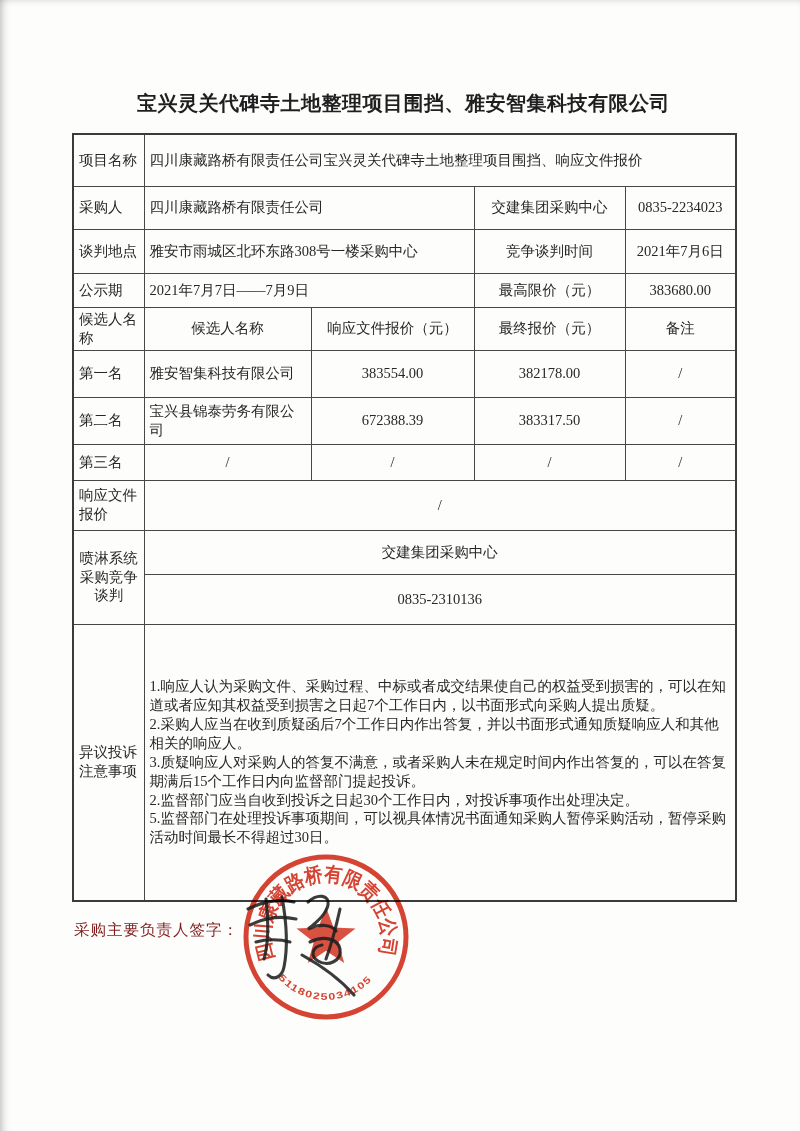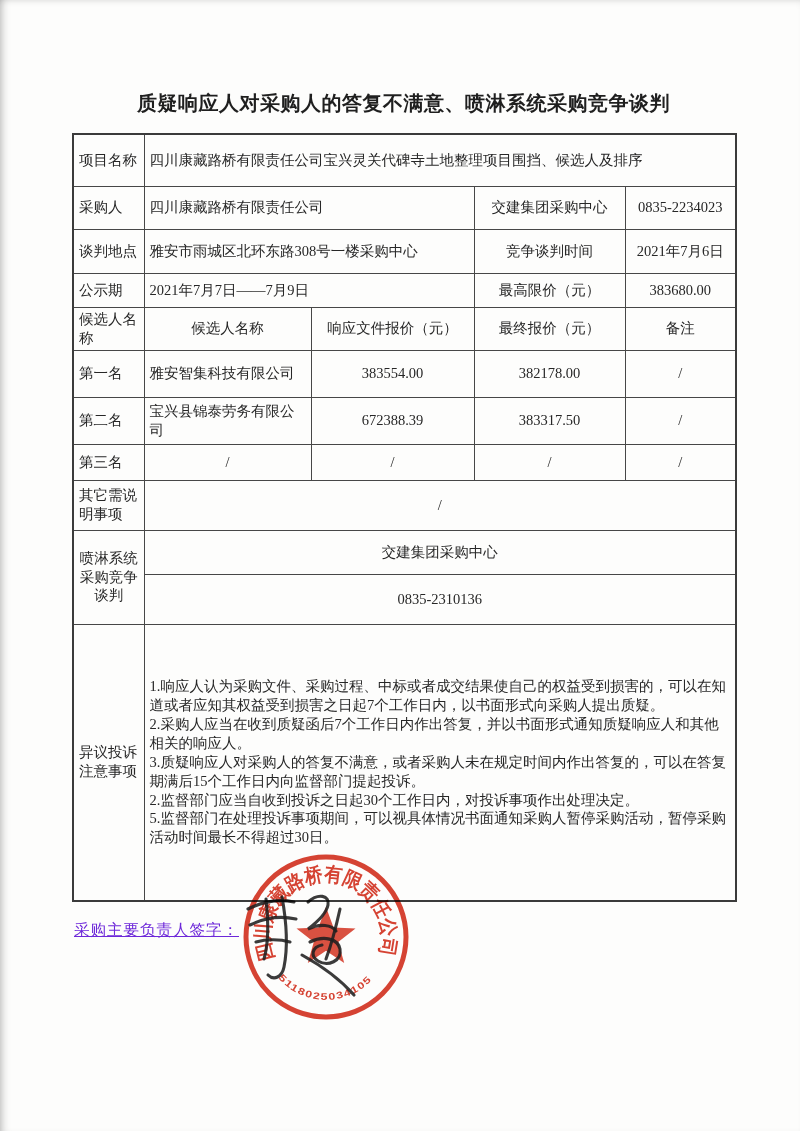--- a/index.html
+++ b/index.html
@@ -42,55 +42,55 @@
   tr.r9{height:50px;} tr.r10a{height:44px;} tr.r10b{height:50px;} tr.r11{height:277px;}
   td.lab{padding-left:4px;padding-right:3px;}
   td.ctr{text-align:center;}
   td.notes-cell{
     vertical-align:top;padding:40px 6px 6px 7px;
     font-size:14.4px;line-height:1.38;
   }
   .note-line{margin:0;}
   .sign-label{
     position:absolute;left:74px;top:920px;
-    font-size:15.5px;letter-spacing:1px;color:#6d28d9;text-decoration:underline;
+    font-size:15.5px;letter-spacing:1px;color:#7f1d1d;
   }
   .seal{
     position:absolute;left:236px;top:847px;width:180px;height:180px;
     mix-blend-mode:multiply;opacity:.96;
   }
   .seal-text{
     font-family:"Liberation Serif","DejaVu Serif",serif;
     font-weight:bold;fill:#d63b2a;
   }
   .seal-num{
     font-family:"Liberation Sans","DejaVu Sans",sans-serif;
     font-weight:bold;fill:#d63b2a;letter-spacing:1px;
   }
   .sig-stroke{fill:none;stroke:#161616;stroke-width:3.1;stroke-linecap:round;opacity:.88;}
 </style>
 </head>
 <body>
 
 <div class="page">
 
-  <div class="doc-title">质疑响应人对采购人的答复不满意、喷淋系统采购竞争谈判</div>
+  <div class="doc-title">宝兴灵关代碑寺土地整理项目围挡、雅安智集科技有限公司</div>
 
   <table class="main">
     <colgroup>
       <col class="c1">
         <col class="c2">
         <col class="c3">
         <col class="c4">
         <col class="c5">
     </colgroup>
     <tbody>
         <tr class="r1">
       <td class="lab">项目名称</td>
-      <td colspan="4">四川康藏路桥有限责任公司宝兴灵关代碑寺土地整理项目围挡、候选人及排序</td>
+      <td colspan="4">四川康藏路桥有限责任公司宝兴灵关代碑寺土地整理项目围挡、响应文件报价</td>
     </tr>
     <tr class="r2">
       <td class="lab">采购人</td>
       <td colspan="2">四川康藏路桥有限责任公司</td>
       <td class="ctr">交建集团采购中心</td>
       <td class="ctr">0835-2234023</td>
     </tr>
     <tr class="r3">
       <td class="lab">谈判地点</td>
       <td colspan="2">雅安市雨城区北环东路308号一楼采购中心</td>
@@ -125,21 +125,21 @@
       <td class="ctr">/</td>
     </tr>
     <tr class="r8">
       <td class="lab">第三名</td>
       <td class="ctr">/</td>
       <td class="ctr">/</td>
       <td class="ctr">/</td>
       <td class="ctr">/</td>
     </tr>
     <tr class="r9">
-      <td class="lab">其它需说明事项</td>
+      <td class="lab">响应文件报价</td>
       <td colspan="4" class="ctr">/</td>
     </tr>
     <tr class="r10a">
       <td rowspan="2" class="ctr">喷淋系统采购竞争谈判</td>
       <td colspan="4" class="ctr">交建集团采购中心</td>
     </tr>
     <tr class="r10b">
       <td colspan="4" class="ctr">0835-2310136</td>
     </tr>
     <tr class="r11">

